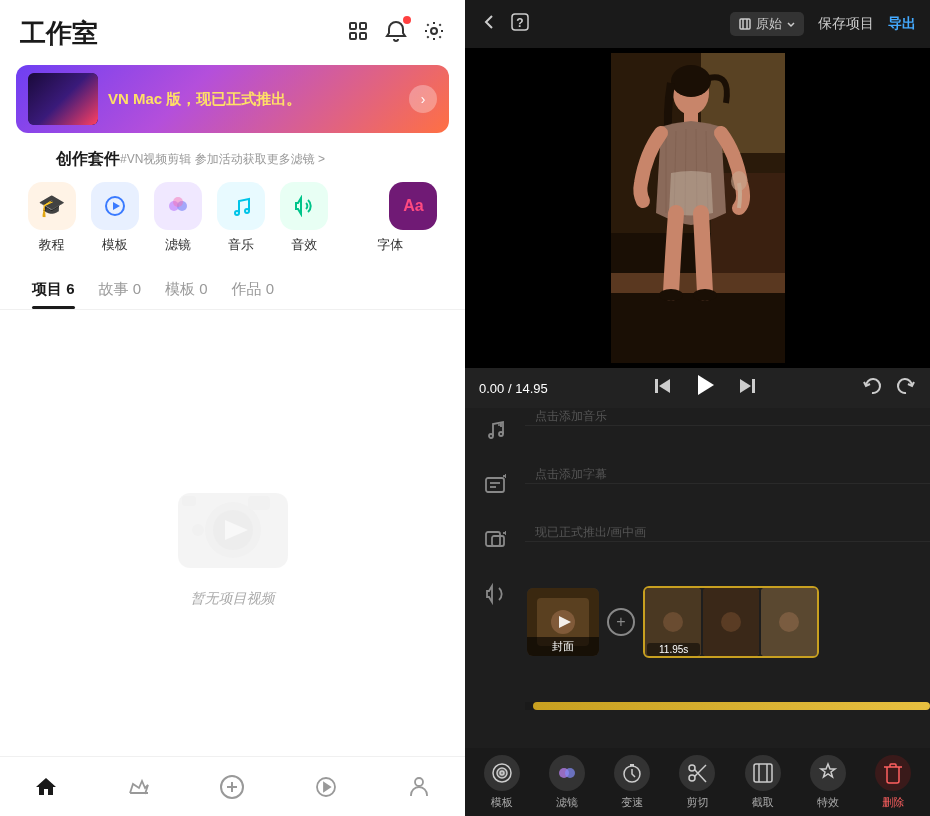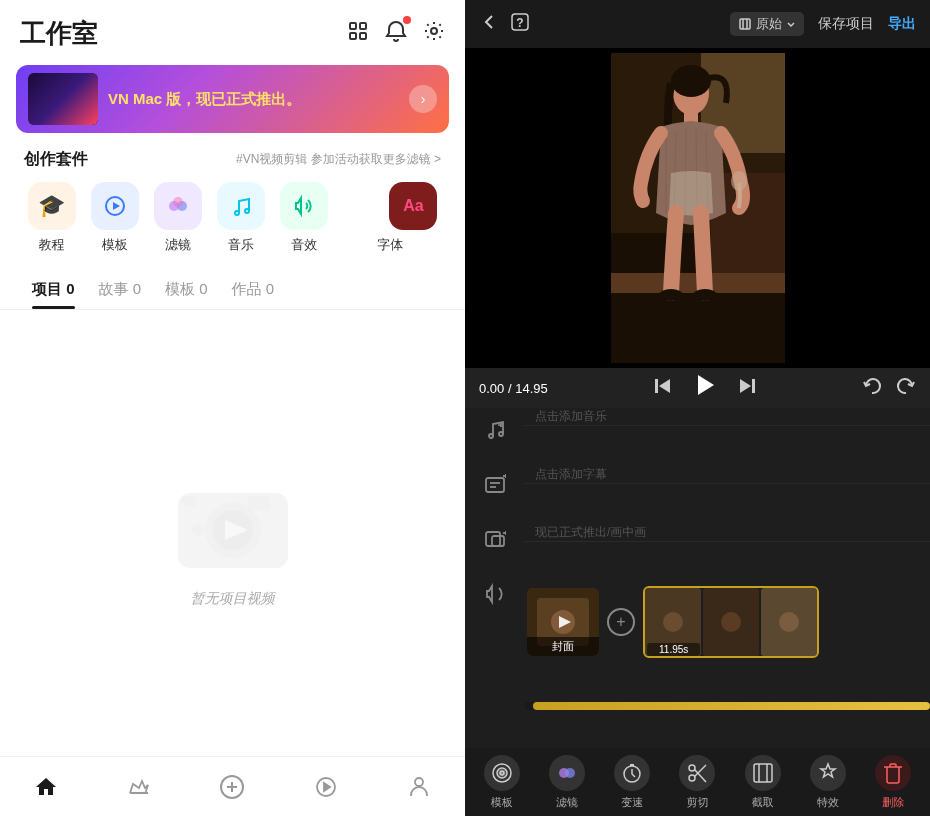--- a/index.html
+++ b/index.html
@@ -113,22 +113,23 @@
       align-items: center;
       justify-content: center;
       color: #fff;
       font-size: 14px;
     }
 
     
     .section-header {
       display: flex;
       align-items: center;
-      justify-content: space-between;
+      justify-content: flex-start;
       padding: 4px 24px 8px;
+      margin-left: 32px;
     }
 
     .section-title {
       font-size: 16px;
       font-weight: 700;
       color: #1a1a1a;
     }
 
     .section-link {
       font-size: 12px;
@@ -158,21 +159,21 @@
       align-items: center;
       justify-content: center;
       font-size: 22px;
     }
 
     .tool-icon.orange { background: #fff3e6; color: #ff8c00; }
     .tool-icon.blue { background: #e8f0ff; color: #3a7aff; }
     .tool-icon.purple { background: #f0e8ff; color: #8a4aff; }
     .tool-icon.cyan { background: #e8faff; color: #00c4e8; }
     .tool-icon.teal { background: #e8fff4; color: #00c48a; }
-    .tool-icon.pink { background: #7f1d1d; color: #ff4a80; margin-left: 46px; }
+    .tool-icon.pink { background: #701a75; color: #ff4a80; margin-left: 46px; }
 
     .tool-label {
       font-size: 13px;
       color: #333;
     }
 
     
     .project-tabs {
       display: flex;
       gap: 0;
@@ -640,21 +641,21 @@
       </div>
       <span class="tool-label">音效</span>
     </div>
     <div class="tool-item">
       <div class="tool-icon pink" style="font-size:16px;font-weight:700;color:#ff4a80;">Aa</div>
       <span class="tool-label">字体</span>
     </div>
   </div>
 
   <div class="project-tabs">
-    <div class="tab-item active">项目 0</div>
+    <div class="tab-item active">项目 6</div>
     <div class="tab-item">故事 0</div>
     <div class="tab-item">模板 0</div>
     <div class="tab-item">作品 0</div>
   </div>
 
   <div class="empty-state">
     <svg class="empty-icon camera-svg" width="130" height="120" viewBox="0 0 130 120" fill="none">
 
       <rect x="10" y="35" width="110" height="75" rx="12" fill="#ccc"></rect>
 

